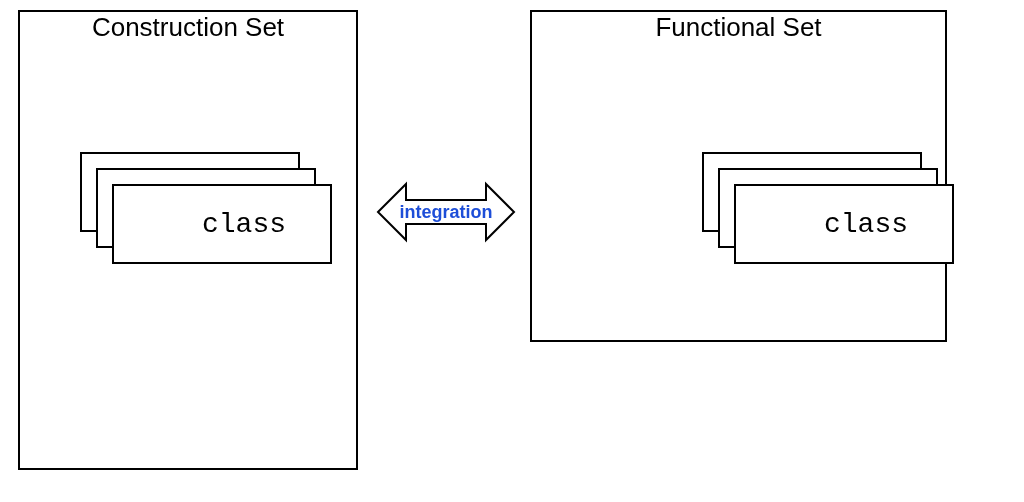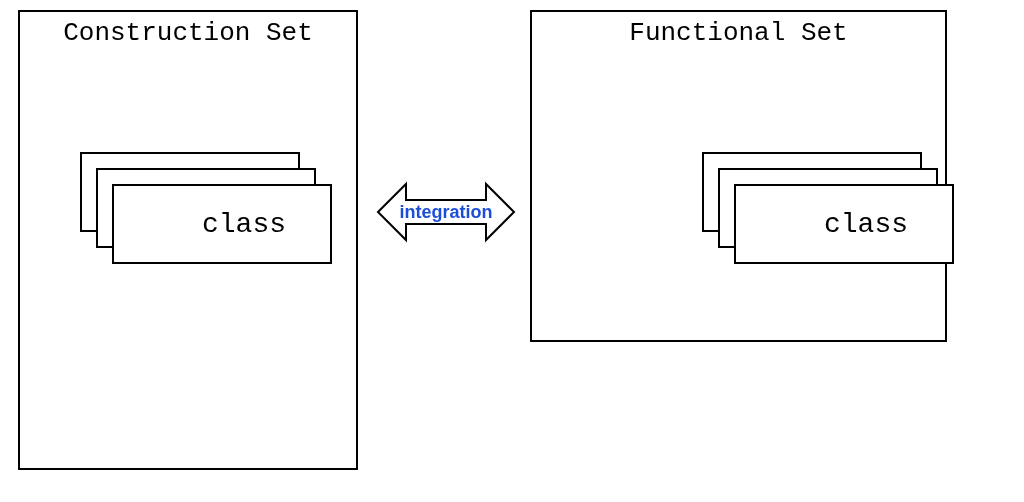--- a/index.html
+++ b/index.html
@@ -27,22 +27,22 @@
     }
     .set-box.right {
       left: 530px;
       top: 10px;
       width: 417px;
       height: 332px;
     }
     .set-title {
       text-align: center;
       font-size: 26px;
-      font-family: Liberation Mono, monospace;
-      padding-top: 6px;
+      font-family: Liberation Sans, sans-serif;
+      padding-top: 0;
       font-weight: normal;
       color: #000;
     }
     .stack {
       position: absolute;
     }
     .stack.left-stack {
       left: 60px;
       top: 140px;
     }

